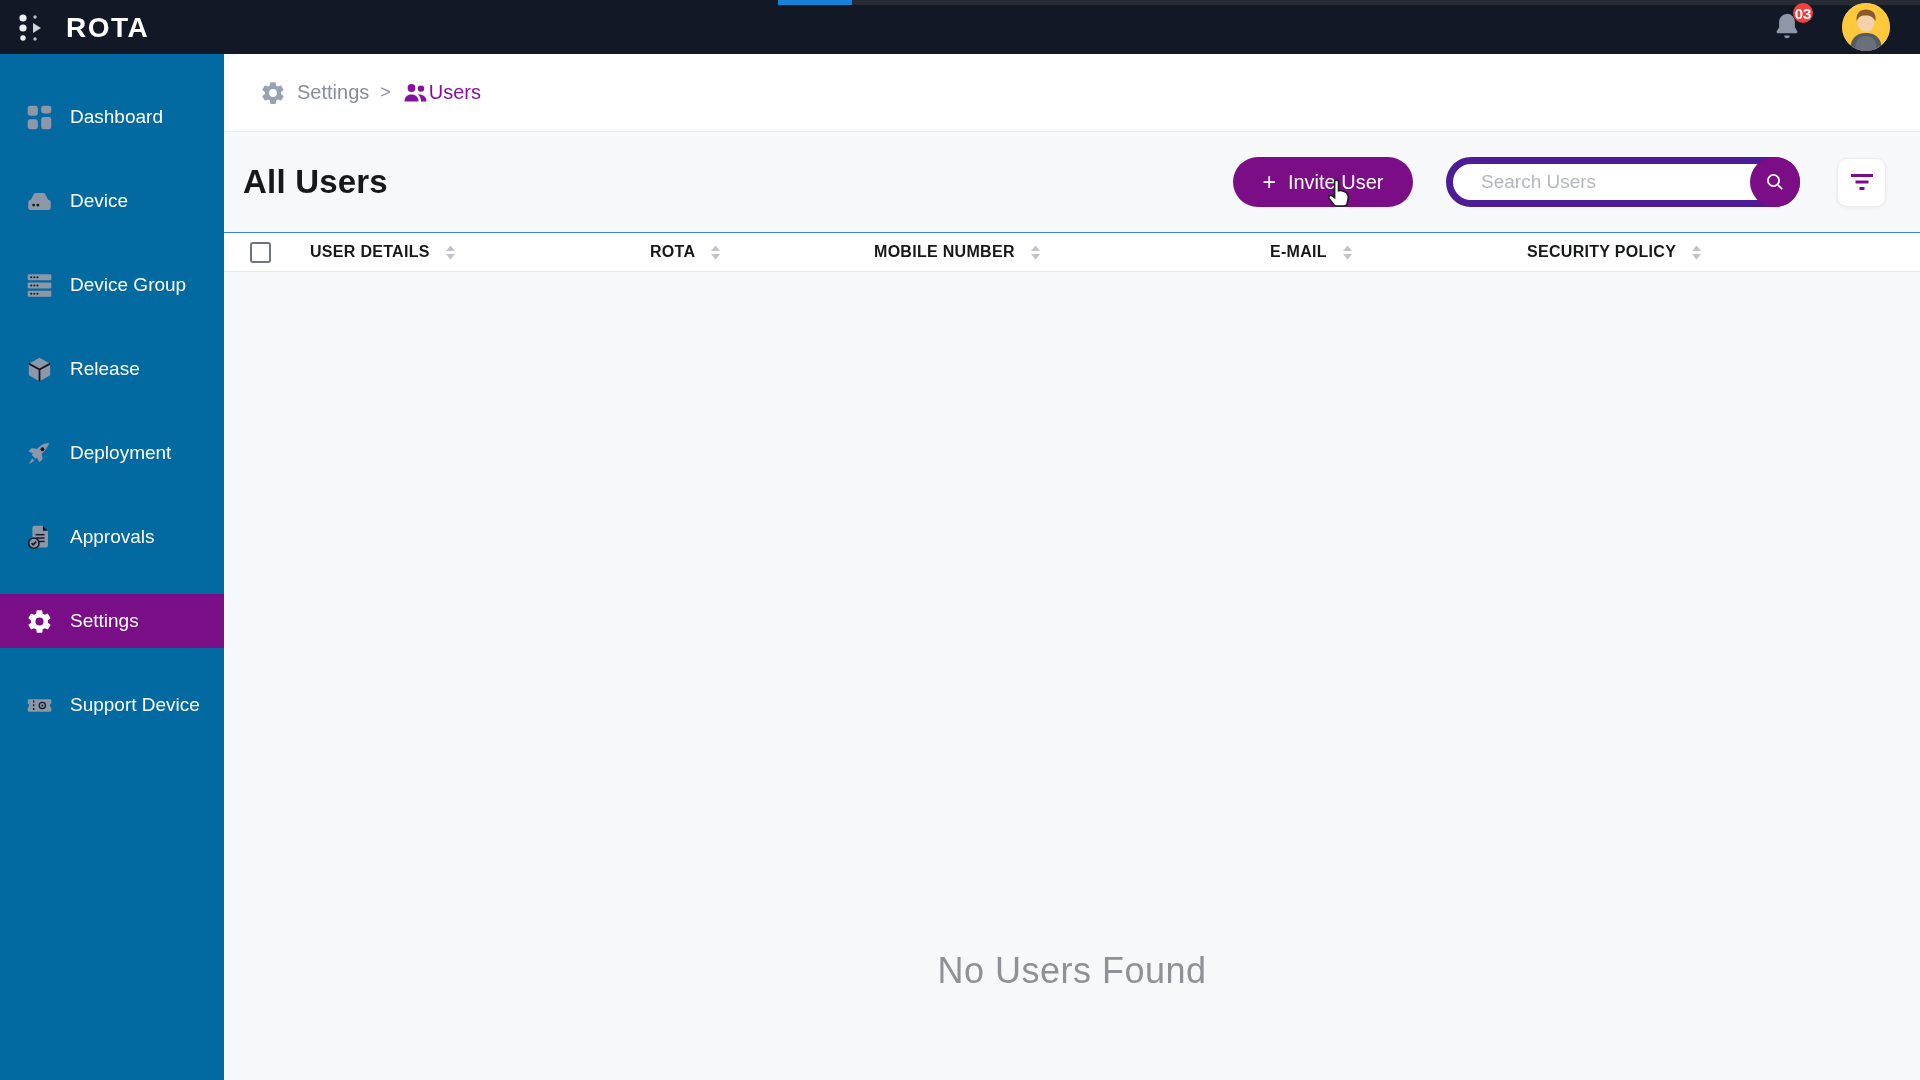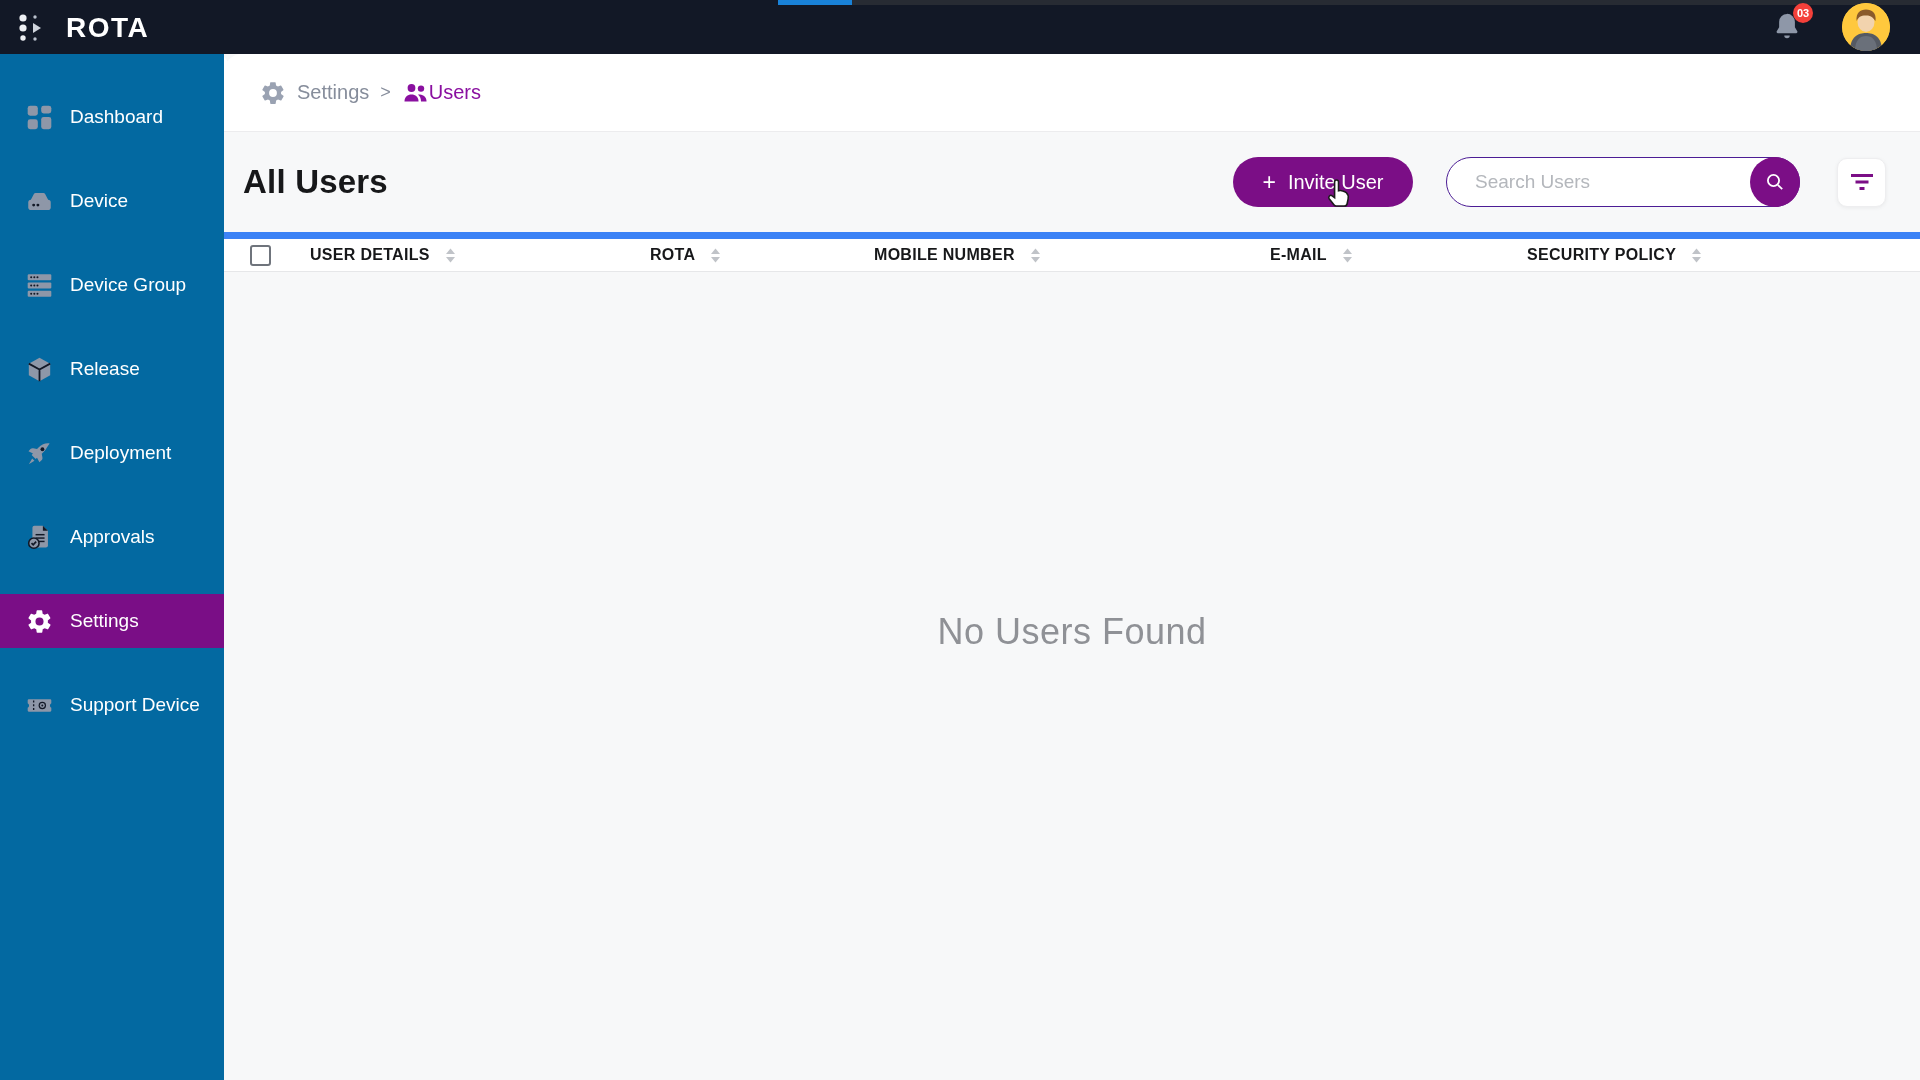--- a/index.html
+++ b/index.html
@@ -8,21 +8,21 @@
 
   
   .topbar { position:absolute; top:0; left:0; width:1920px; height:54px; background:#121826; z-index:20; }
   .tabstrip-rest { position:absolute; top:0; left:852px; right:0; height:5px; background:#272b33; }
   .tabstrip-blue { position:absolute; top:0; left:778px; width:74px; height:5px; background:#1982d8; }
   .brand { position:absolute; left:16px; top:8px; height:40px; display:flex; align-items:center; gap:18px; }
   .brand-name { color:#ffffff; font-size:28px; font-weight:bold; letter-spacing:1.5px; }
   .topbar-right { position:absolute; right:30px; top:0; height:54px; display:flex; align-items:center; gap:38px; }
   .bell-wrap { position:relative; width:32px; height:34px; cursor:pointer; }
   .badge { position:absolute; top:-7px; right:-9px; min-width:20px; height:20px; border-radius:50%;
-           background:#f4403a; color:#fff; font-size:11px; font-weight:bold; display:flex; align-items:center; justify-content:center; }
+           background:#f4403a; color:#fff; font-size:15px; font-weight:bold; display:flex; align-items:center; justify-content:center; }
   .avatar { width:48px; height:48px; border-radius:50%; overflow:hidden; background:#ffc83d; cursor:pointer; }
 
   
   .sidebar { position:absolute; top:54px; left:0; width:224px; bottom:0; background:#0369a1; z-index:10; padding-top:36px; }
   .side-item { height:54px; margin-bottom:30px; display:flex; align-items:center; padding-left:26px; gap:17px;
                color:#ffffff; font-size:19px; cursor:pointer; }
   .side-item .s-icon { width:27px; height:27px; color:#8e97a8; flex:0 0 27px; }
   .side-item.active { background:#7a0e86; }
   .side-item.active .s-icon { color:#ffffff; }
 
@@ -38,37 +38,37 @@
   .gear-gray { width:26px; height:26px; color:#9aa2b2; }
   .users-purple { width:27px; height:24px; color:#8a10a0; }
 
   .toolbar { height:100px; display:flex; align-items:center; padding-left:19px; }
   .page-title { font-size:33px; font-weight:bold; color:#17181a; letter-spacing:0.2px; }
   .toolbar-right { margin-left:auto; margin-right:34px; display:flex; align-items:center; }
   .invite-btn { width:180px; height:50px; border-radius:25px; background:#7b0e86; color:#ffffff; border:none;
                 font-size:20px; font-family:inherit; display:flex; align-items:center; justify-content:center; gap:12px; cursor:pointer; }
   .invite-plus { font-size:23px; font-weight:400; line-height:1; }
   .search-wrap { position:relative; width:354px; height:50px; margin-left:33px; }
-  .search-input { width:100%; height:100%; border:1px solid #4c1d95; border-radius:25px; background:#ffffff;
+  .search-input { width:100%; height:100%; border:7px solid #4c1d95; border-radius:25px; background:#ffffff;
                   padding:0 60px 0 28px; font-size:19px; font-family:inherit; color:#4c1d95; outline:none; }
   .search-input::placeholder { color:#b4b7bc; }
   .search-go { position:absolute; right:0; top:0; width:50px; height:50px; border-radius:50%; border:none;
                background:#7b0e86; display:flex; align-items:center; justify-content:center; cursor:pointer; }
   .filter-btn { margin-left:37px; width:49px; height:49px; border-radius:10px; background:#ffffff;
                 border:1px solid #eeeef0; box-shadow:0 1px 4px rgba(0,0,0,0.06);
                 display:flex; align-items:center; justify-content:center; cursor:pointer; }
 
-  .table-header { height:40px; background:#ffffff; border-top:7px solid #3b82f6; border-bottom:1px solid #e6e7e9;
+  .table-header { height:40px; background:#ffffff; border-top:1px solid #3b82f6; border-bottom:1px solid #e6e7e9;
                   display:grid; grid-template-columns:60px 340px 224px 396px 257px 1fr; align-items:center; padding-left:26px; }
   .th-cell { display:flex; align-items:center; gap:15px; font-size:16px; font-weight:bold; color:#17181a;
              letter-spacing:0.3px; cursor:pointer; }
   .checkbox { width:21px; height:21px; border:2px solid #6f747c; border-radius:3px; background:#fff; cursor:pointer; }
   .sort-ic { width:11px; height:15px; flex:0 0 11px; }
 
-  .empty-area { height:768px; display:flex; align-items:center; justify-content:center; padding-bottom:48px; }
+  .empty-area { height:768px; display:flex; align-items:flex-end; justify-content:center; padding-bottom:48px; }
   .empty-text { font-size:36px; color:#8f9196; font-weight:500; letter-spacing:0.5px; }
 
   .cursor-pointer { position:absolute; left:1325px; top:178px; width:30px; height:32px; z-index:50; pointer-events:none; }
 </style>
 </head>
 <body>
 
 <div class="topbar">
   <div class="tabstrip-rest"></div>
   <div class="tabstrip-blue"></div>

